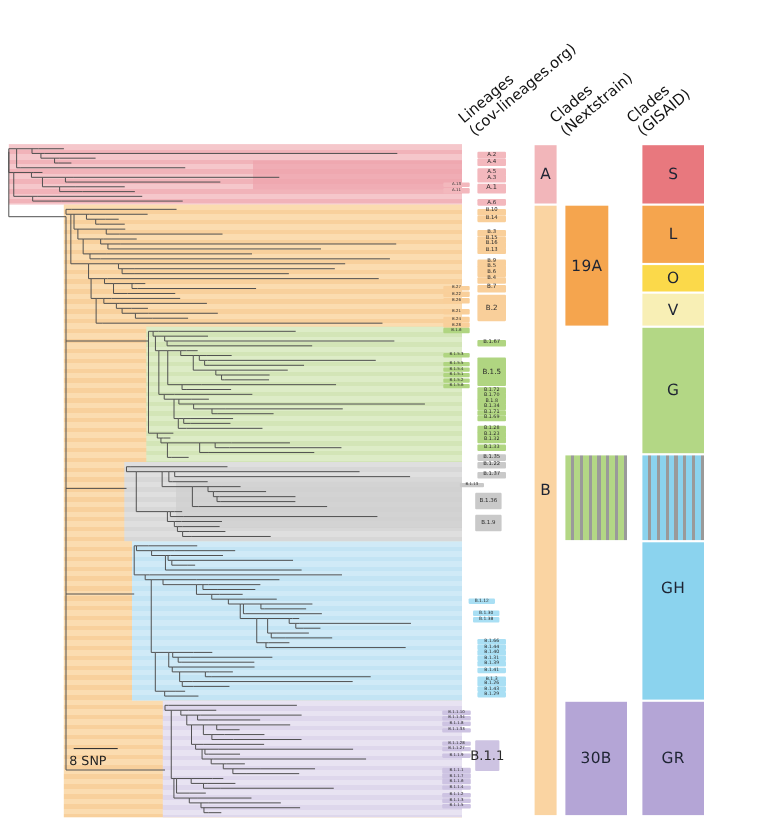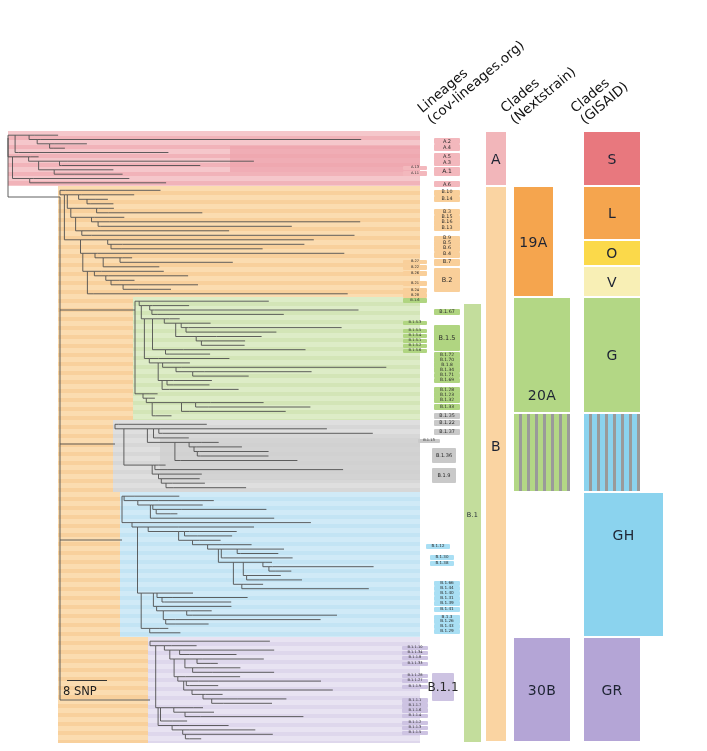--- a/index.html
+++ b/index.html
@@ -61,52 +61,46 @@
     </svg>
     <div class="block" style="left: 486px; top: 132px; width: 20px; height: 53px; background: rgb(242, 182, 186);">
       <span>A</span>
     </div>
     <div class="block" style="left: 486px; top: 187px; width: 20px; height: 554px; background: rgb(250, 212, 162);">
       <span style="position: relative; top: -18px;">B</span>
     </div>
     <div class="block" style="left: 514px; top: 187px; width: 39px; height: 109px; background: rgb(245, 165, 78);">
       <span>19A</span>
     </div>
-    <div class="block" style="left: 514px; top: 298px; width: 56px; height: 114px; background: rgb(179, 215, 133);">
-      <span style="position: relative; top: 40px;">20A</span>
-    </div>
     <div class="block" style="left: 514px; top: 414px; width: 56px; height: 77px; background: repeating-linear-gradient(90deg, rgb(179, 215, 133) 0px, rgb(179, 215, 133) 5px, rgb(154, 154, 154) 5px, rgb(154, 154, 154) 8px);"></div>
     <div class="block" style="left: 514px; top: 638px; width: 56px; height: 103px; background: rgb(180, 165, 214);">
       <span>30B</span>
     </div>
     <div class="block" style="left: 584px; top: 132px; width: 56px; height: 53px; background: rgb(232, 120, 126);">
       <span>S</span>
     </div>
     <div class="block" style="left: 584px; top: 187px; width: 56px; height: 52px; background: rgb(245, 165, 78);">
       <span>L</span>
     </div>
     <div class="block" style="left: 584px; top: 241px; width: 56px; height: 24px; background: rgb(251, 217, 74);">
       <span>O</span>
     </div>
     <div class="block" style="left: 584px; top: 267px; width: 56px; height: 29px; background: rgb(248, 239, 181);">
       <span>V</span>
     </div>
     <div class="block" style="left: 584px; top: 298px; width: 56px; height: 114px; background: rgb(179, 215, 133);">
       <span>G</span>
     </div>
     <div class="block" style="left: 584px; top: 414px; width: 56px; height: 77px; background: repeating-linear-gradient(90deg, rgb(139, 211, 238) 0px, rgb(139, 211, 238) 5px, rgb(154, 154, 154) 5px, rgb(154, 154, 154) 8px);"></div>
-    <div class="block" style="left: 584px; top: 493px; width: 79px; height: 143px; background: rgb(139, 211, 238); align-items: center;">
+    <div class="block" style="left: 584px; top: 493px; width: 56px; height: 143px; background: rgb(139, 211, 238); align-items: center;">
       <span style="position: relative; top: -30px;">GH</span>
     </div>
     <div class="block" style="left: 584px; top: 638px; width: 56px; height: 103px; background: rgb(180, 165, 214);">
       <span>GR</span>
     </div>
-    <div class="block" style="left: 464px; top: 304px; width: 17px; height: 438px; background: rgb(195, 221, 156); font-size: 6.5px;">
-      <span style="position: relative; top: -8px;">B.1</span>
-    </div>
     <div class="lin" style="left: 434px; top: 137.75px; width: 26px; height: 6.5px; background: rgb(243, 184, 189); font-size: 5px;">
       <span>A.2</span>
     </div>
     <div class="lin" style="left: 434px; top: 144.25px; width: 26px; height: 6.5px; background: rgb(243, 184, 189); font-size: 5px;">
       <span>A.4</span>
     </div>
     <div class="lin" style="left: 434px; top: 153.25px; width: 26px; height: 6.5px; background: rgb(243, 184, 189); font-size: 5px;">
       <span>A.5</span>
     </div>
     <div class="lin" style="left: 434px; top: 159.25px; width: 26px; height: 6.5px; background: rgb(243, 184, 189); font-size: 5px;">

